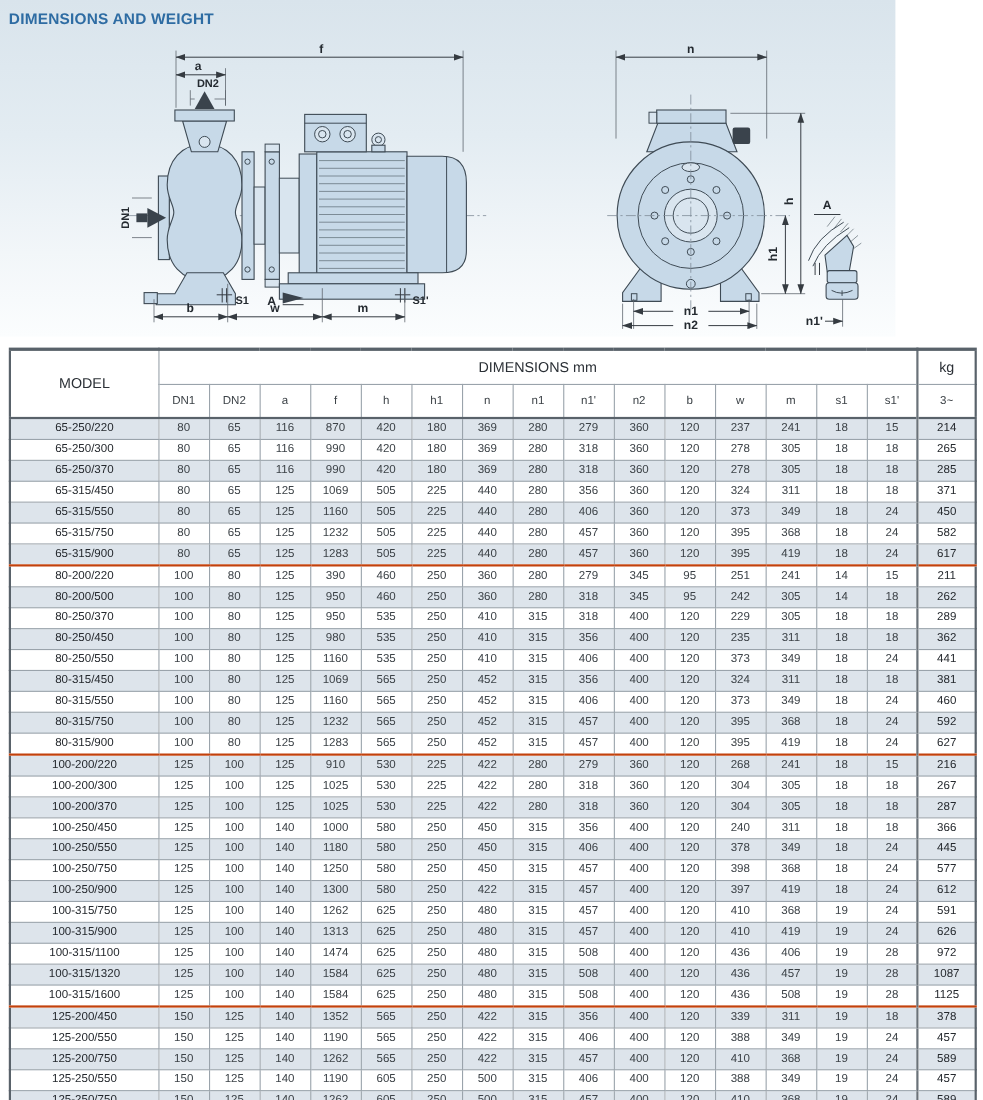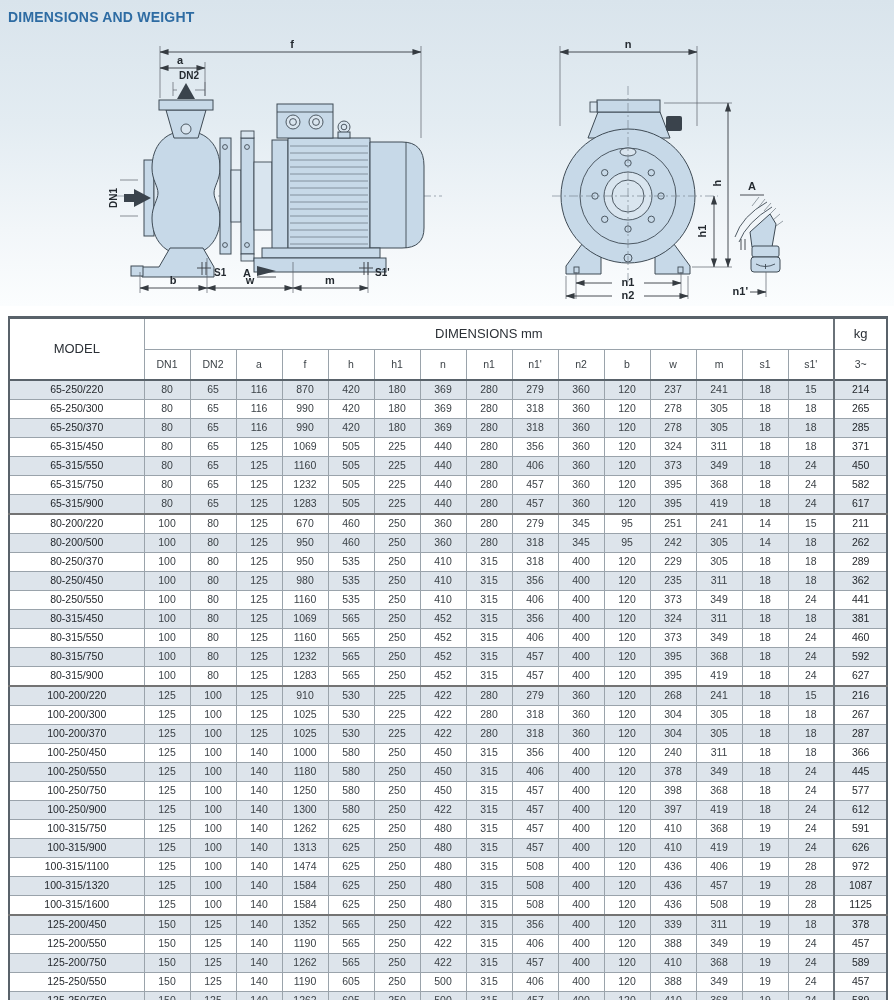--- a/index.html
+++ b/index.html
@@ -1,21 +1,21 @@
 <!DOCTYPE html>
 <html><head>
 <meta charset="utf-8">
 <style>
   html,body{margin:0;padding:0;}
   body{
     width:894px;height:1000px;position:relative;background:#ffffff;
     font-family:"Liberation Sans",sans-serif;overflow:hidden;
   }
   .drawing-section{
-    position:relative;width:894px;height:306px;
+    position:relative;width:814px;height:306px;
     background:linear-gradient(180deg,#d9e4ec 0%,#e3ecf2 40%,#f2f6f9 75%,#fbfdfe 100%);
     text-decoration:underline;
   }
   .page-title{
     position:absolute;top:9px;left:8px;
     font-size:14px;font-weight:bold;color:#2e6ca3;letter-spacing:.2px;
   }
   svg text{font-family:"Liberation Sans",sans-serif;}
   .lbl{font-size:11px;font-weight:bold;fill:#242a30;}
   .lbl-sm{font-size:10px;font-weight:bold;fill:#242a30;}
@@ -41,21 +41,21 @@
   .dim-table thead th{background:#fff;}
   .dim-table thead tr.h1 th{height:30px;font-size:13px;font-weight:normal;color:#2b3036;}
   .dim-table thead tr.h2 th{height:29px;font-size:10.5px;font-weight:normal;color:#3c4247;}
   .dim-table thead{border-bottom:2px solid #59626a;}
   .dim-table td{height:18px;}
   .model-cell{font-weight:normal;color:#24282d;margin-left:44px;}
   .kg-cell{font-weight:normal;color:#24282d;}
   th.kg-col,td.kg-cell{border-left:2px solid #6a7279;}
   th.model-col{border-right:1px solid #9aa3ab;}
   tr.stripe{background:#dde4eb;}
-  tr.group-start td{border-top:2px solid #737373;}
+  tr.group-start td{border-top:2px solid #c2410c;}
   th.kg-head{font-size:12px;font-weight:bold;}
 </style>
 </head>
 <body>
 
 <div class="drawing-section">
   <div class="page-title">DIMENSIONS AND WEIGHT</div>
 
   <svg width="894" height="306" viewBox="0 0 894 306">
     <defs>
@@ -381,21 +381,21 @@
         <td class="dim-cell">419</td>
         <td class="dim-cell">18</td>
         <td class="dim-cell">24</td>
         <td class="kg-cell">617</td>
       </tr>
       <tr class=" group-start">
         <td class="model-cell">80-200/220</td>
         <td class="dim-cell">100</td>
         <td class="dim-cell">80</td>
         <td class="dim-cell">125</td>
-        <td class="dim-cell">670</td>
+        <td class="dim-cell">390</td>
         <td class="dim-cell">460</td>
         <td class="dim-cell">250</td>
         <td class="dim-cell">360</td>
         <td class="dim-cell">280</td>
         <td class="dim-cell">279</td>
         <td class="dim-cell">345</td>
         <td class="dim-cell">95</td>
         <td class="dim-cell">251</td>
         <td class="dim-cell">241</td>
         <td class="dim-cell">14</td>

